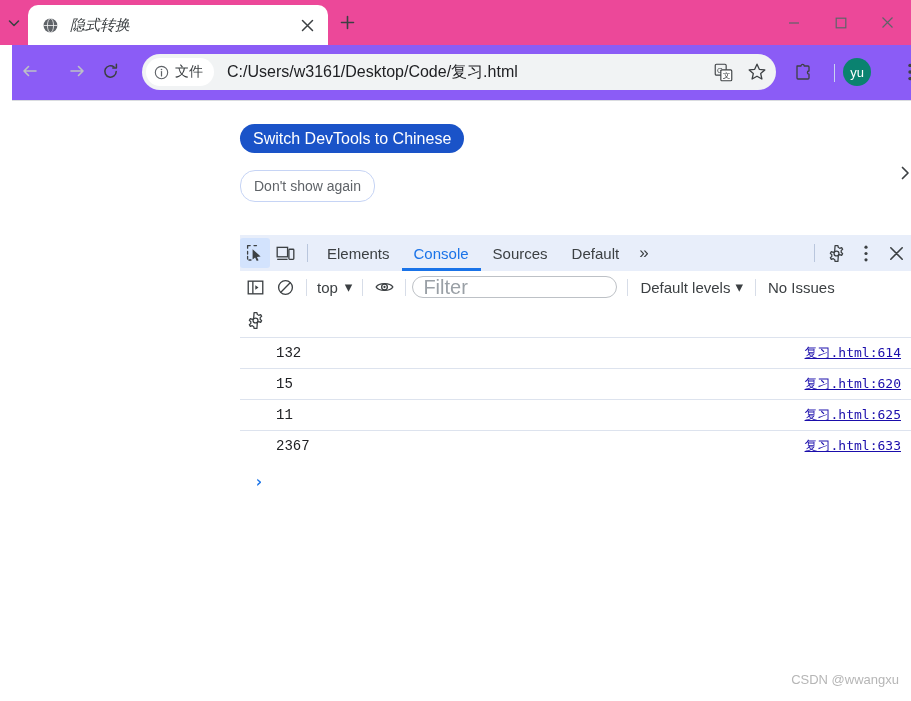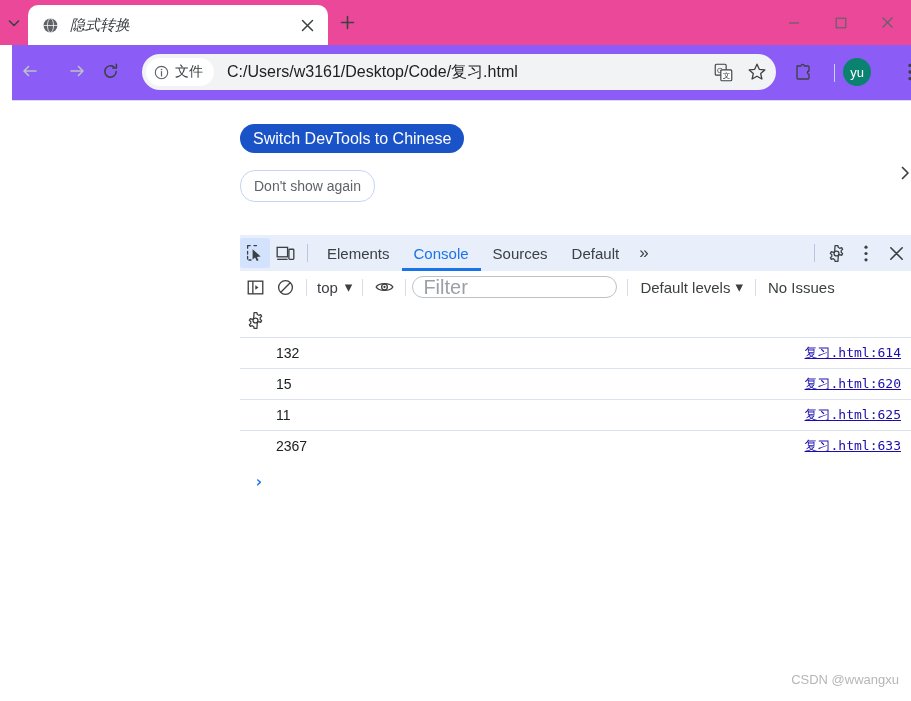--- a/index.html
+++ b/index.html
@@ -363,21 +363,21 @@
   .console-row {
     position: relative;
     height: 30px;
     border-top: 1px solid #dde3ee;
     display: flex;
     align-items: center;
   }
   .console-row:last-of-type { border-bottom: 1px solid #dde3ee; }
   .console-msg {
     margin-left: 36px;
-    font-family: Liberation Sans, sans-serif;
+    font-family: Liberation Mono, monospace;
     font-size: 14px;
     color: #202124;
   }
   .console-link {
     position: absolute;
     right: 10px;
     font-family: "DejaVu Sans Mono", monospace;
     font-size: 13px;
     color: #1a0dab;
     text-decoration: underline;

